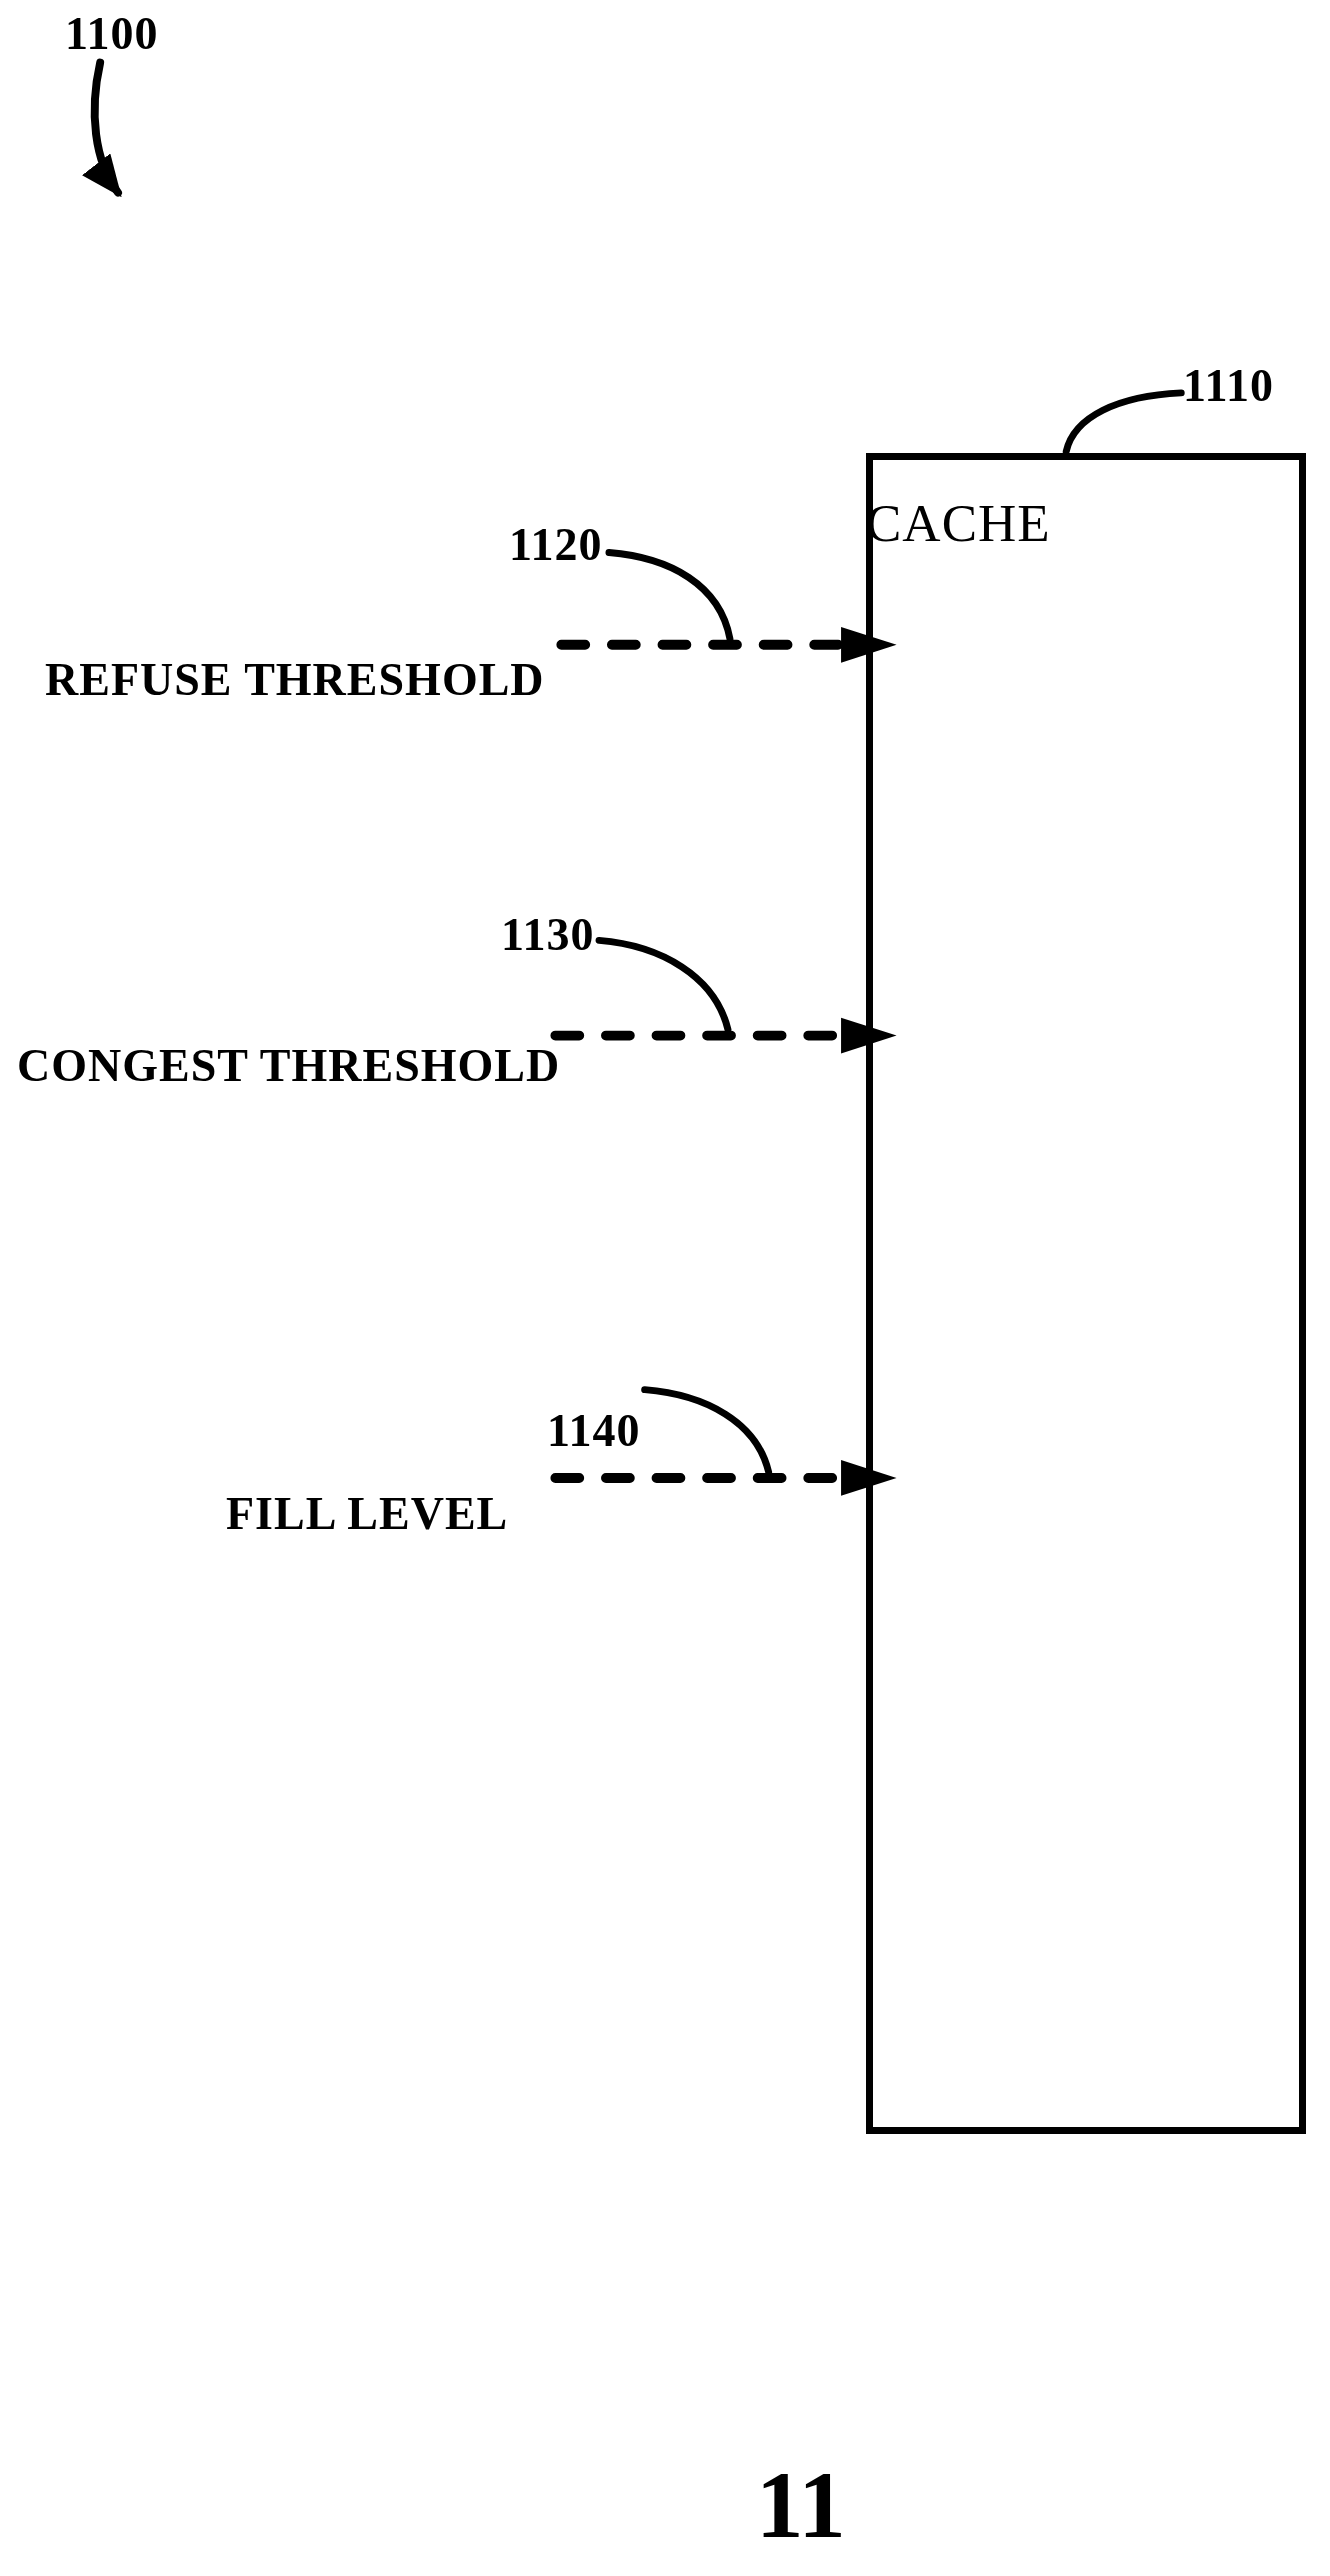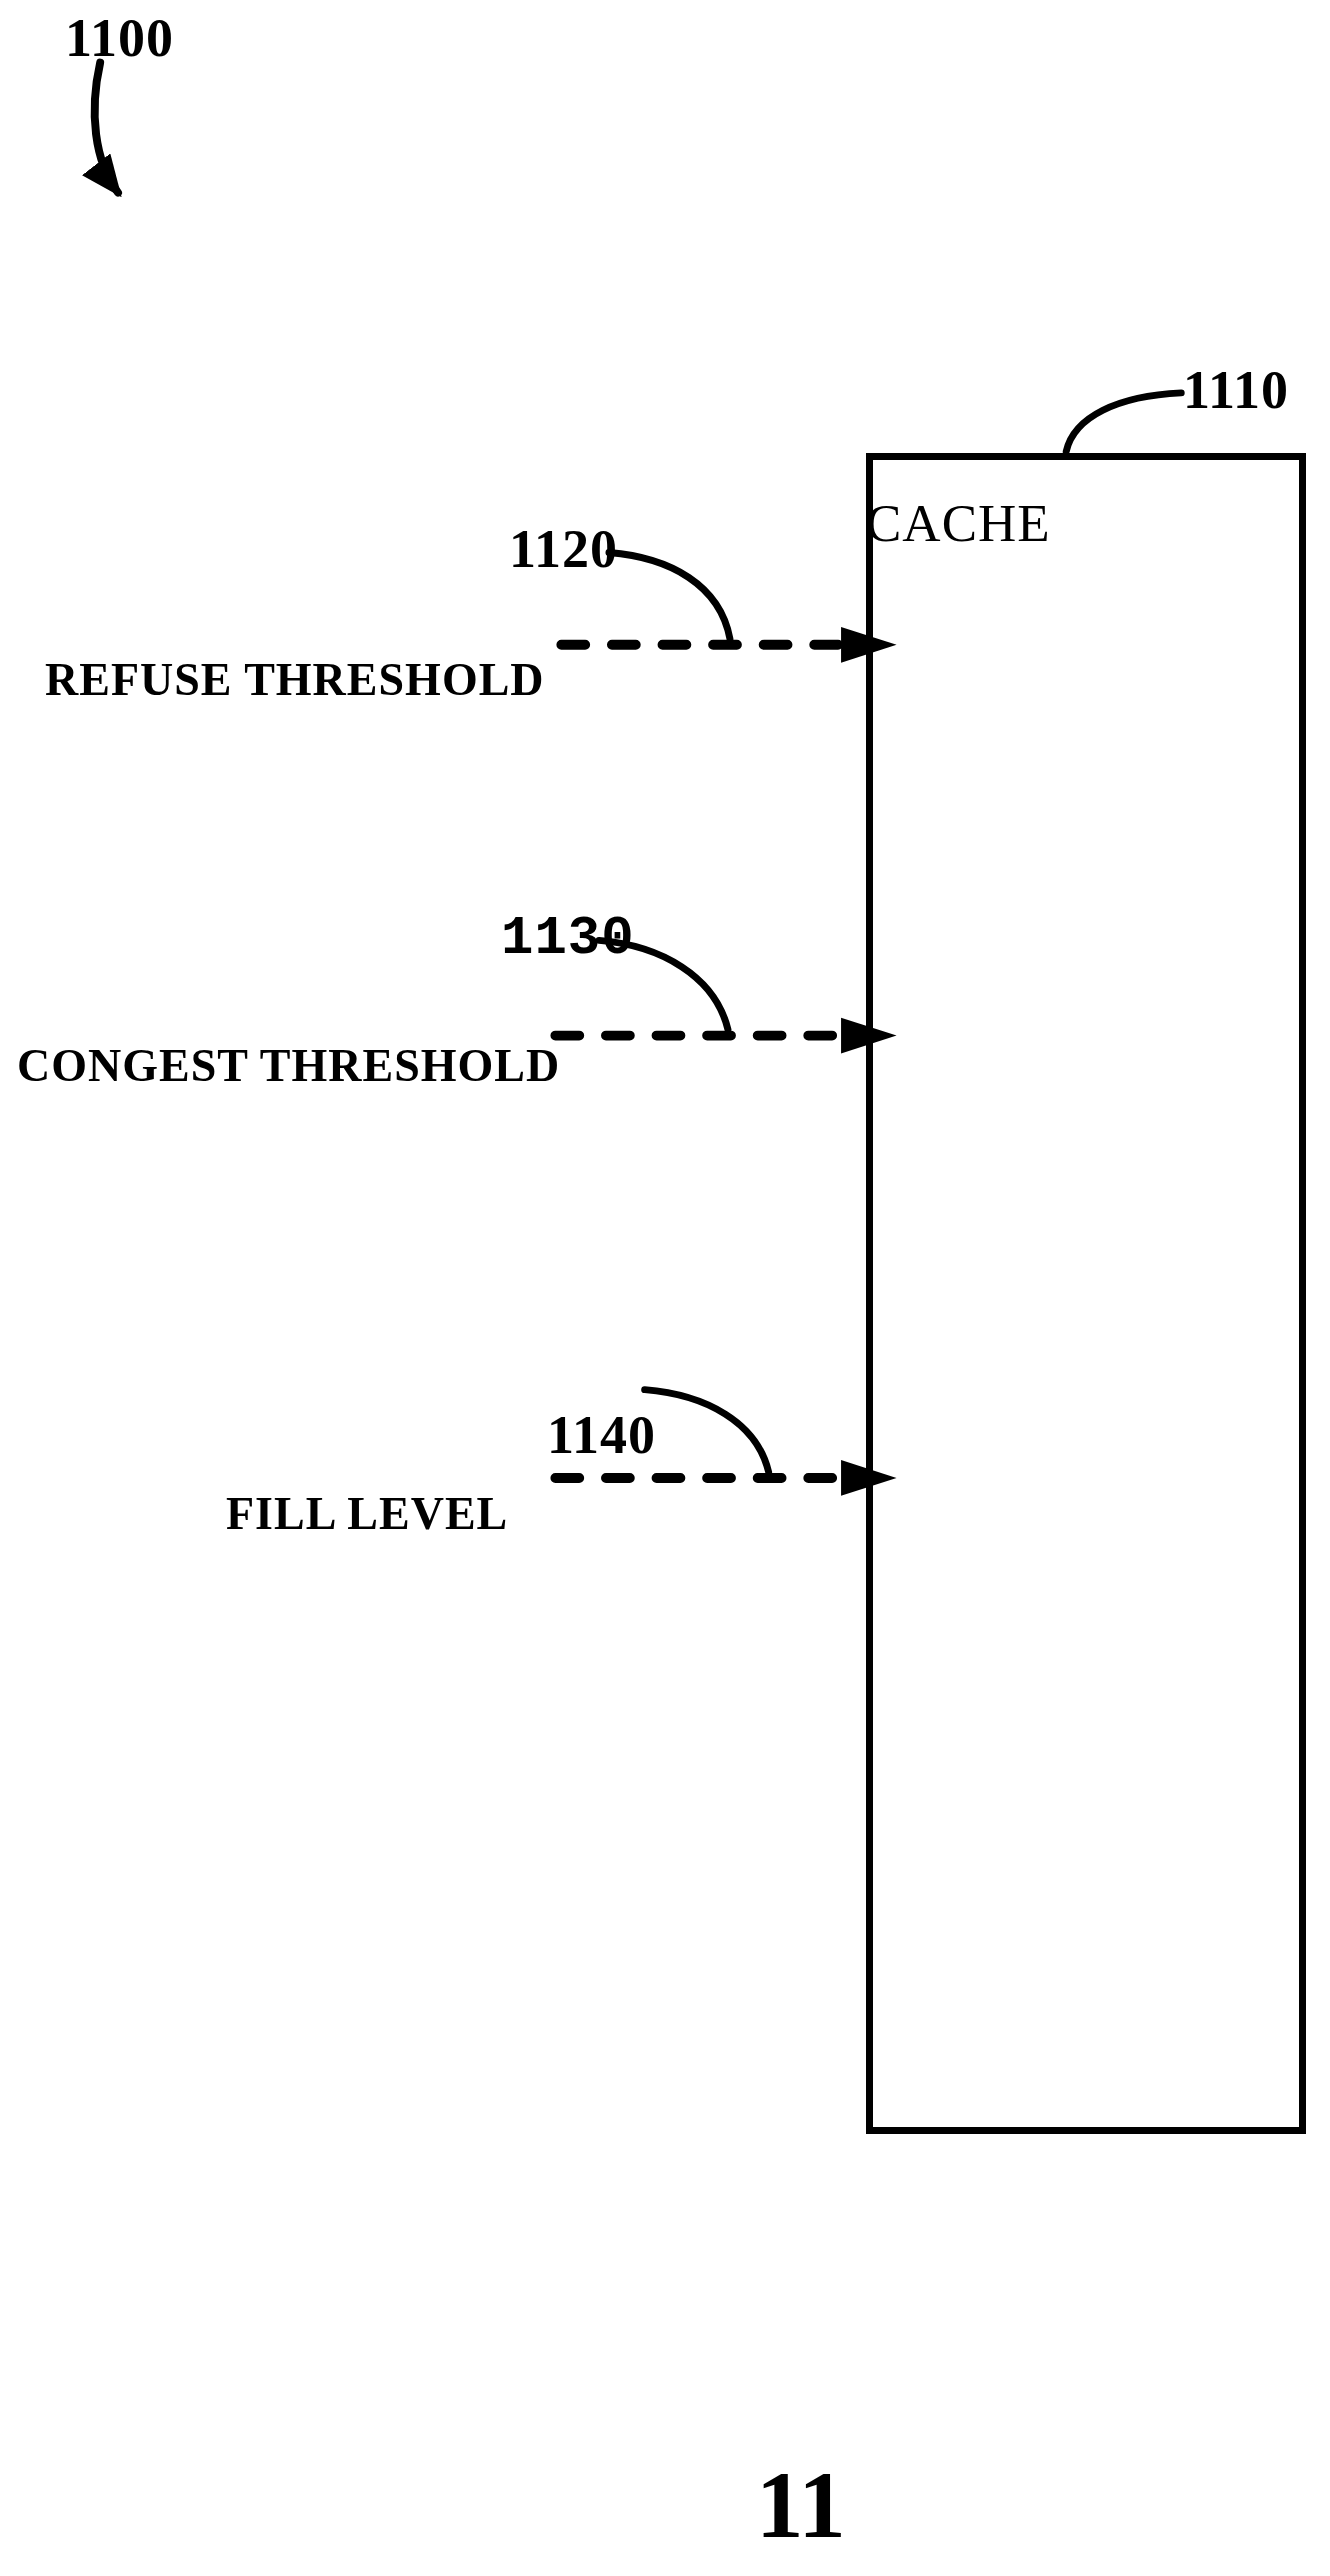--- a/index.html
+++ b/index.html
@@ -11,21 +11,21 @@
     position: relative;
     width: 1330px;
     height: 2576px;
     background: #ffffff;
     font-family: "Liberation Serif", "DejaVu Serif", serif;
     color: #000000;
     overflow: hidden;
   }
   .abs { position: absolute; }
   .ref-num {
-    font-size: 54px;
+    font-size: 46px;
     font-weight: bold;
     line-height: 1;
     white-space: nowrap;
     letter-spacing: 1px;
     text-align: center;
   }
   .threshold-label {
     font-size: 46px;
     font-weight: bold;
     line-height: 1;
@@ -65,21 +65,21 @@
     gap: 58px;
     font-size: 95px;
     font-weight: bold;
     line-height: 1;
     white-space: nowrap;
   }
   
   .lbl-1100 { left: 65px;  top: 11px;  }
   .lbl-1110 { left: 1183px; top: 363px; }
   .lbl-1120 { left: 509px; top: 522px; }
-  .lbl-1130 { left: 501px; top: 912px; font-family: Liberation Mono, monospace; }
+  .lbl-1130 { left: 501px; top: 912px; }
   .lbl-1140 { left: 547px; top: 1408px; }
   .lbl-refuse  { left: 45px;  top: 626px; }
   .lbl-congest { left: 17px;  top: 1012px; }
   .lbl-fill    { left: 226px; top: 1460px; }
 </style>
 </head>
 <body>
 
 <div class="stage">
 

